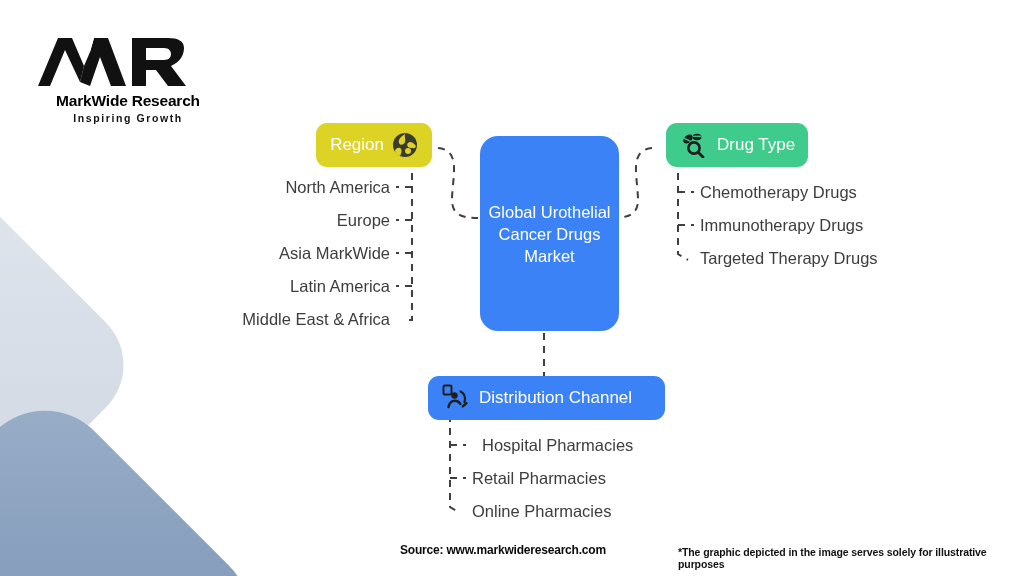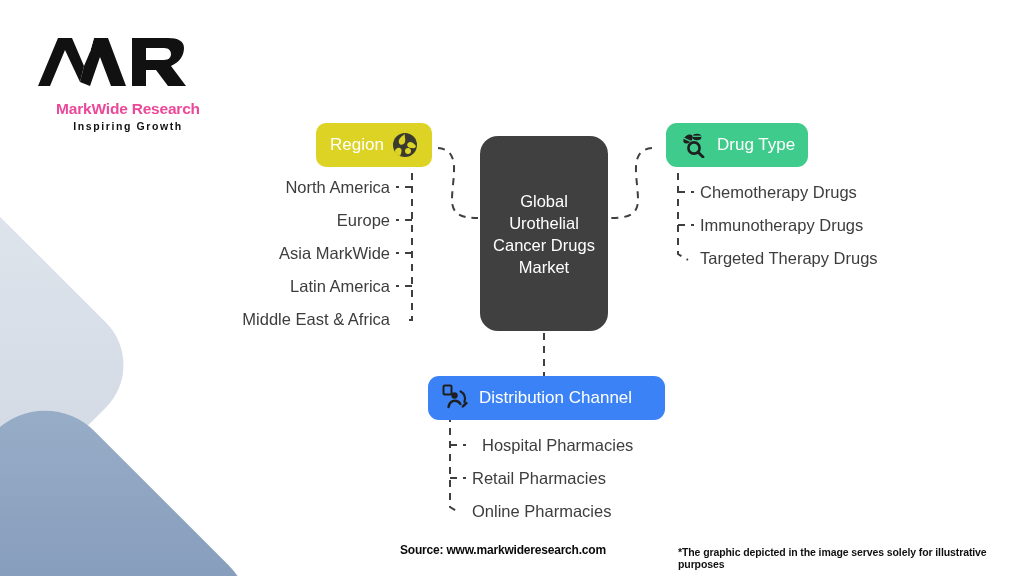--- a/index.html
+++ b/index.html
@@ -47,23 +47,23 @@
     position: absolute;
     left: 28px;
     top: 32px;
     width: 200px;
     text-align: center;
   }
   .logo-mark { display: block; }
   .logo-name {
     font-size: 15.5px;
     font-weight: bold;
-    color: #ec4899;
+    color: #000000;
     letter-spacing: -0.2px;
-    margin-top: 10px;
+    margin-top: 2px;
   }
   .logo-tag {
     font-size: 10.5px;
     font-weight: bold;
     color: #111111;
     letter-spacing: 1.6px;
     margin-top: 2px;
   }
 
   
@@ -91,23 +91,23 @@
     stroke-width: 2;
     stroke-dasharray: 7 6;
     stroke-linecap: butt;
   }
 
   
   .center-node {
     position: absolute;
     left: 480px;
     top: 136px;
-    width: 128px;
+    width: 139px;
     height: 195px;
-    background: #404040;
+    background: #3b82f6;
     border-radius: 18px;
     display: flex;
     align-items: center;
     justify-content: center;
   }
   .center-node .label {
     color: #ffffff;
     font-size: 16.5px;
     line-height: 22px;
     text-align: center;
@@ -134,22 +134,21 @@
     align-items: center;
     justify-content: center;
     flex: none;
   }
 
   .badge-region {
     left: 316px;
     top: 123px;
     width: 116px;
     background: #ddd324;
-    justify-content: space-between;
-    border-radius: 10px;
+    justify-content: flex-end;
   }
   .badge-region .badge-text { margin-right: 8px; }
 
   .badge-drug {
     left: 666px;
     top: 123px;
     width: 142px;
     background: #3fcb8b;
   }
   .badge-drug .badge-text { margin-left: 9px; }

